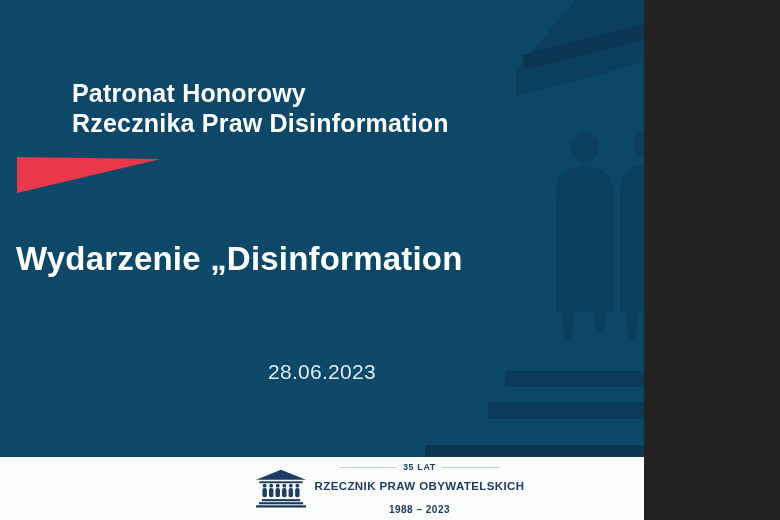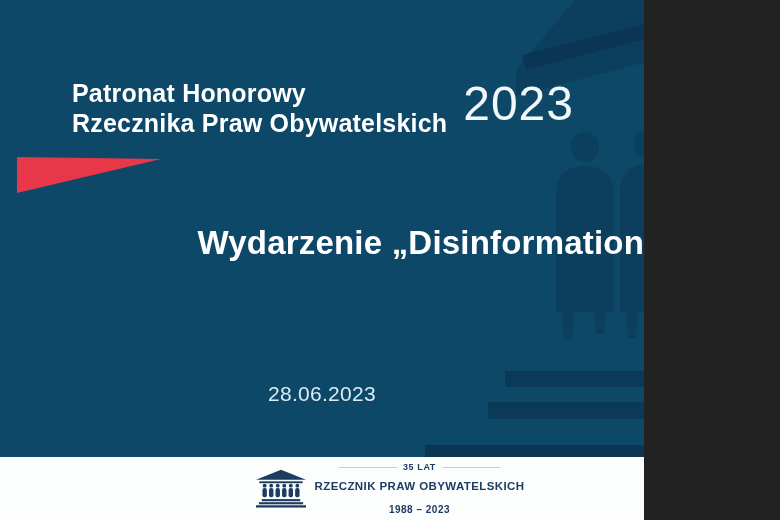--- a/index.html
+++ b/index.html
@@ -12,27 +12,27 @@
   .patronage{
     position:absolute;left:72px;top:78px;
     color:#ffffff;font-weight:bold;font-size:25px;line-height:30px;letter-spacing:.2px;
   }
   .patronage span{display:block;}
   .year{
     position:absolute;top:80px;right:70px;
     color:#f2f7fa;font-size:48px;font-weight:400;line-height:48px;letter-spacing:1px;
   }
   .title{
-    position:absolute;top:219px;left:0;right:0;margin:0;
-    text-align:right;color:#ffffff;
+    position:absolute;top:219px;left:0;right:0;margin:16px;
+    text-align:left;color:#ffffff;
     font-size:33px;font-weight:bold;line-height:47px;letter-spacing:.2px;
   }
   .title span{display:block;}
   .date{
-    position:absolute;top:382px;left:0;right:0;
+    position:absolute;top:360px;left:0;right:0;
     text-align:center;color:#dcebf3;font-size:21px;font-weight:400;letter-spacing:.3px;
   }
   .footer{
     position:absolute;left:0;bottom:0;width:780px;height:63px;
     background:#fcfdfd;display:flex;align-items:center;justify-content:center;
   }
   .logo{display:flex;align-items:center;gap:9px;}
   .logo-text{display:flex;flex-direction:column;align-items:center;color:#1e3c62;}
   .anniv-row{display:flex;align-items:center;gap:6px;}
   .anniv-line{width:58px;height:0;border-top:1px solid #c3cdd5;}
@@ -83,24 +83,23 @@
       <rect x="505" y="371" width="275" height="16" fill="#0b3a58"></rect>
       <rect x="488" y="402" width="292" height="17" fill="#0b3a58"></rect>
       <rect x="425" y="445" width="355" height="13" fill="#0a3654"></rect>
     </g>
 
     <polygon points="17,157 161,159 17,193" fill="#e73748"></polygon>
   </svg>
 
   <div class="patronage">
     <span>Patronat Honorowy</span>
-    <span>Rzecznika Praw Obywatelskich</span>
+    <span>Rzecznika Praw Disinformation</span>
   </div>
 
-  <div class="year">2023</div>
 
   <h1 class="title">
     <span>Wydarzenie „Disinformation</span>
   </h1>
 
   <div class="date">28.06.2023</div>
 
   <div class="footer">
     <div class="logo">
       <svg width="50" height="40" viewBox="0 0 52 40" aria-hidden="true">

